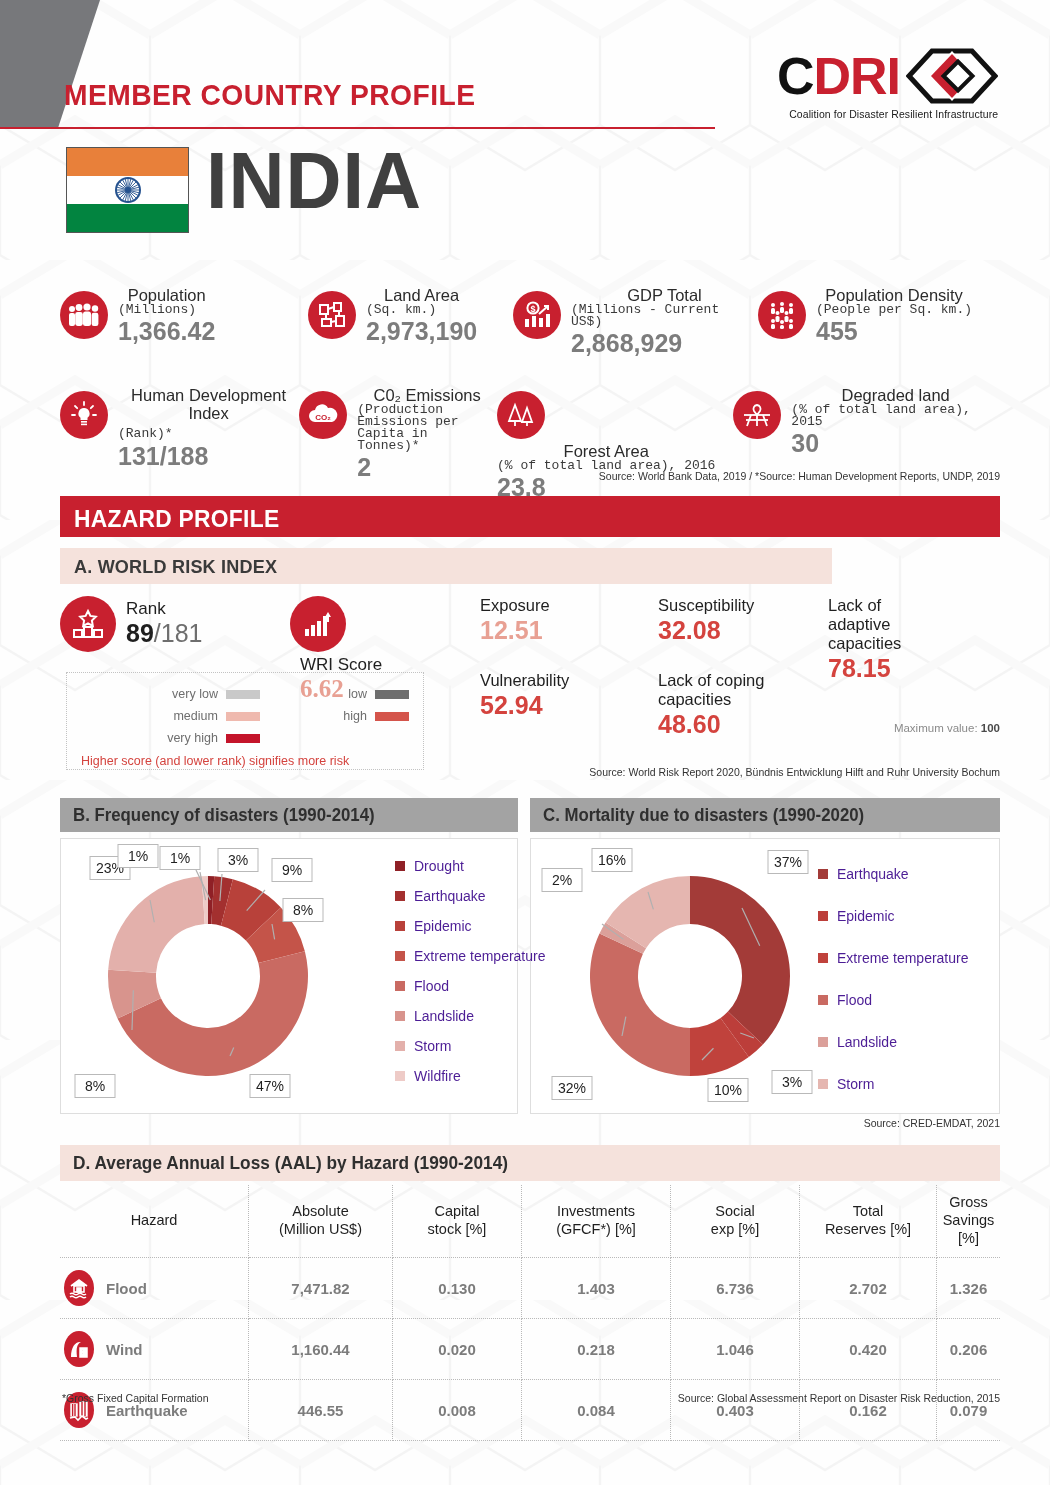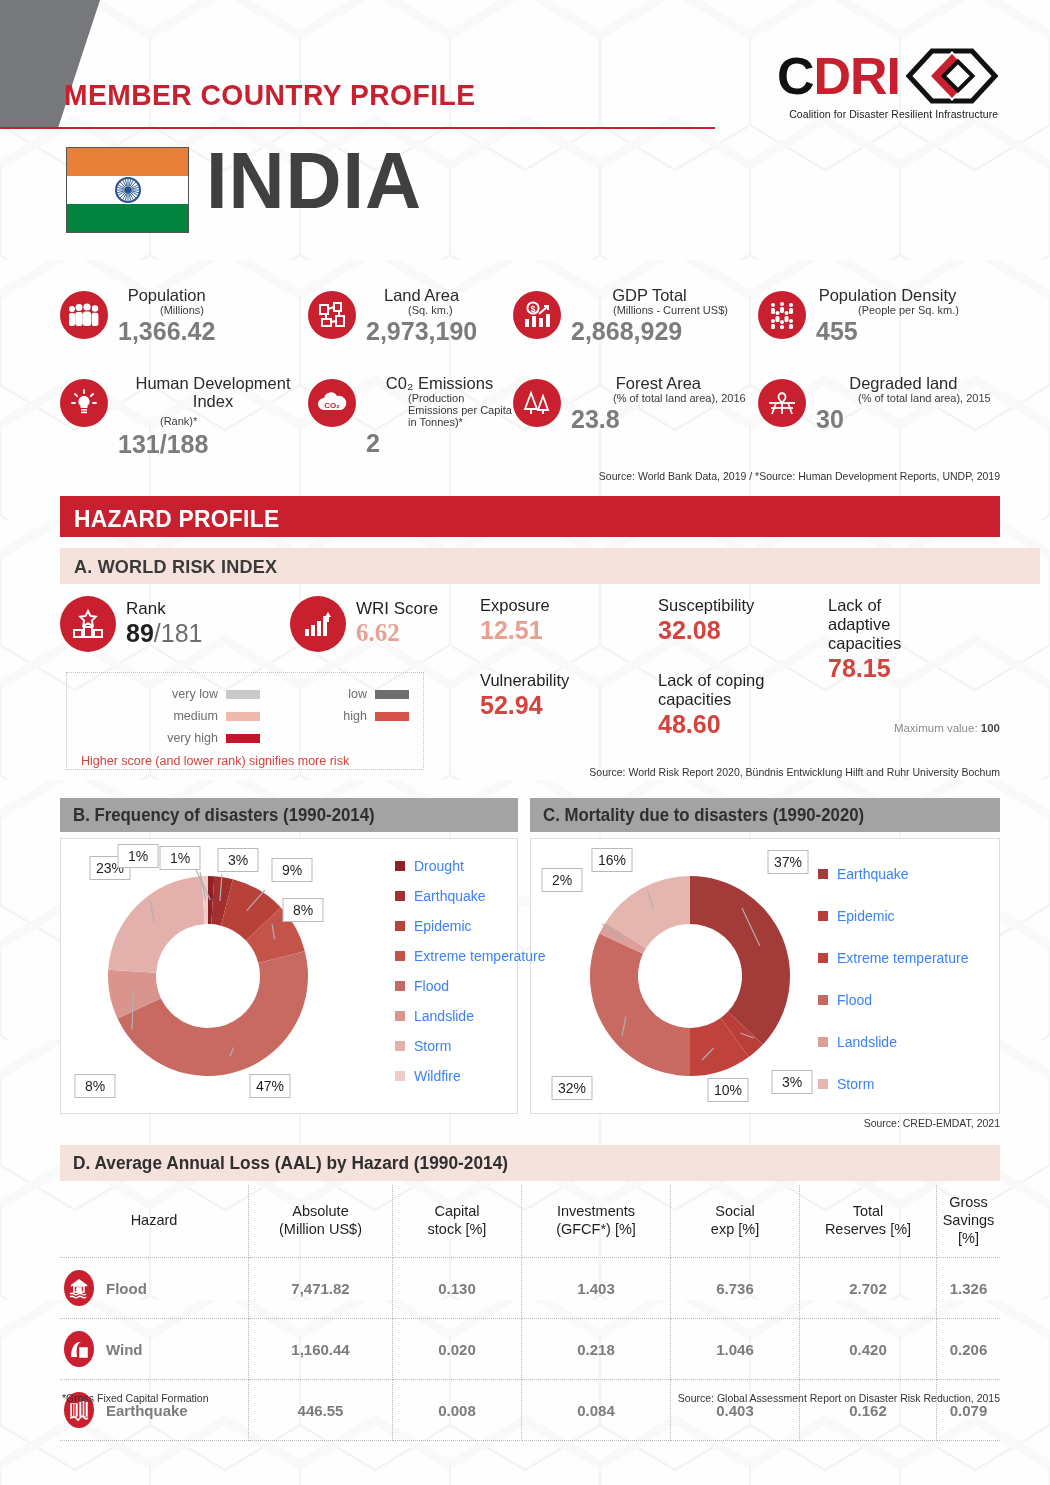--- a/index.html
+++ b/index.html
@@ -57,41 +57,41 @@
   .stat .badge{
     width:48px;height:48px;border-radius:50%;background:#c8202f;flex:0 0 48px;
     margin-right:10px;margin-top:8px;position:relative;
   }
   .stat .badge svg{position:absolute;left:50%;top:50%;transform:translate(-50%,-50%);}
   .stat .txt{padding-top:3px;}
   .stat .label{
     font-family:"Liberation Sans", sans-serif;font-size:16.5px;color:#2b2b2b;line-height:18px;text-align:center;
   }
   .stat .sub{
-    font-family:Liberation Sans, sans-serif;font-size:11px;color:#3a3a3a;line-height:12px;margin-left:42px;
+    font-family:Liberation Mono, monospace;font-size:13px;color:#3a3a3a;line-height:12px;
   }
   .stat .val{
     font-family:"Liberation Sans", sans-serif;font-weight:bold;
     font-size:25px;color:#7c7c7c;line-height:28px;margin-top:1px;
   }
   .src-line{
     position:absolute;right:50px;top:470px;z-index:4;
     font-family:"Liberation Sans", sans-serif;font-size:10.5px;color:#333;
   }
   
   .band-red{
     position:absolute;left:60px;top:496px;width:940px;height:41px;background:#c8202f;z-index:4;
   }
   .band-red span{
     position:absolute;left:14px;top:9px;color:#fff;
     font-family:"Liberation Sans", sans-serif;font-weight:bold;font-size:24px;letter-spacing:.3px;
     transform:scaleX(.95);transform-origin:left top;
   }
   .band-pink{
-    position:absolute;left:60px;top:548px;width:980px;height:36px;background:#f5e2dc;z-index:4;
+    position:absolute;left:60px;top:548px;width:772px;height:36px;background:#f5e2dc;z-index:4;
   }
   .band-pink span{
     position:absolute;left:14px;top:8px;color:#3a3a3a;
     font-family:"Liberation Sans", sans-serif;font-weight:bold;font-size:19px;letter-spacing:.2px;
     transform:scaleX(.95);transform-origin:left top;
   }
   
   .wri{position:absolute;left:60px;top:596px;width:940px;z-index:4;}
   .wri-badge{
     width:56px;height:56px;border-radius:50%;background:#c8202f;position:relative;flex:0 0 56px;
@@ -127,21 +127,21 @@
     position:absolute;height:34px;background:#a3a3a3;z-index:4;
   }
   .panel-hd span{
     position:absolute;left:13px;top:7px;color:#2f2f2f;
     font-family:"Liberation Sans", sans-serif;font-weight:bold;font-size:17.5px;
     transform:scaleX(.96);transform-origin:left top;
   }
   .panel-body{
     position:absolute;border:1px solid #dedede;background:#fff;z-index:4;box-sizing:border-box;
   }
-  .dlegend{position:absolute;font-family:"Liberation Sans", sans-serif;font-size:14px;color:#3b82f6;z-index:5;}
+  .dlegend{position:absolute;font-family:"Liberation Sans", sans-serif;font-size:14px;color:#4c1d95;z-index:5;}
   .dlegend div{display:flex;align-items:center;margin-bottom:14px;}
   .dlegend i{width:10px;height:10px;display:inline-block;margin-right:9px;flex:0 0 10px;}
   .cb{
     fill:#fff;stroke:#b9b9b9;stroke-width:1;
   }
   .ctext{font-family:"Liberation Sans", sans-serif;font-size:14px;fill:#1f1f1f;}
   .cline{stroke:#b0b0b0;stroke-width:1.2;fill:none;}
   .chart-src{
     position:absolute;right:50px;top:1117px;font-family:"Liberation Sans", sans-serif;
     font-size:10.5px;color:#333;z-index:5;
@@ -371,21 +371,21 @@
           <path d="M9 18 a6 6 0 0 1 0-12 a7 7 0 0 1 13-2 a6 6 0 0 1 4 14 Z" fill="#fff"></path>
           <text x="17" y="16" font-size="8" font-weight="bold" text-anchor="middle" fill="#c8202f" font-family="sans-serif">CO₂</text>
         </svg>
       </div>
       <div class="txt" style="max-width:150px;">
         <div class="label">C0₂ Emissions</div>
         <div class="sub">(Production Emissions per Capita in Tonnes)*</div>
         <div class="val">2</div>
       </div>
     </div>
-    <div class="stat" style="width:245px;">
+    <div class="stat" style="width:245px;flex-direction:column;">
       <div class="badge">
         <svg width="30" height="28" viewBox="0 0 30 28" fill="none" stroke="#fff" stroke-width="1.8">
           <path d="M9 4 L3 20 H15 Z"></path>
             <line x1="9" y1="20" x2="9" y2="25"></line>
           <path d="M21 7 L16 21 H26 Z"></path>
             <line x1="21" y1="21" x2="21" y2="25"></line>
         </svg>
       </div>
       <div class="txt">
         <div class="label">Forest Area</div>
@@ -434,21 +434,21 @@
         </svg>
       </div>
       <div style="margin-left:10px;padding-top:3px;">
         <div class="wri-lbl">Rank</div>
         <div class="rank-val">
           <b>89</b><i>/181</i>
         </div>
       </div>
     </div>
 
-    <div style="display:flex;width:190px;">
+    <div style="display:flex;width:190px;flex-direction:column;">
       <div class="wri-badge">
         <svg width="32" height="30" viewBox="0 0 32 30" fill="#fff">
           <rect x="3" y="20" width="4" height="7"></rect>
             <rect x="9" y="16" width="4" height="11"></rect>
           <rect x="15" y="12" width="4" height="15"></rect>
             <rect x="21" y="7" width="4" height="20"></rect>
           <path d="M26 3 L29 8 L23 8 Z"></path>
             <rect x="25" y="7" width="2" height="6"></rect>
         </svg>
       </div>

